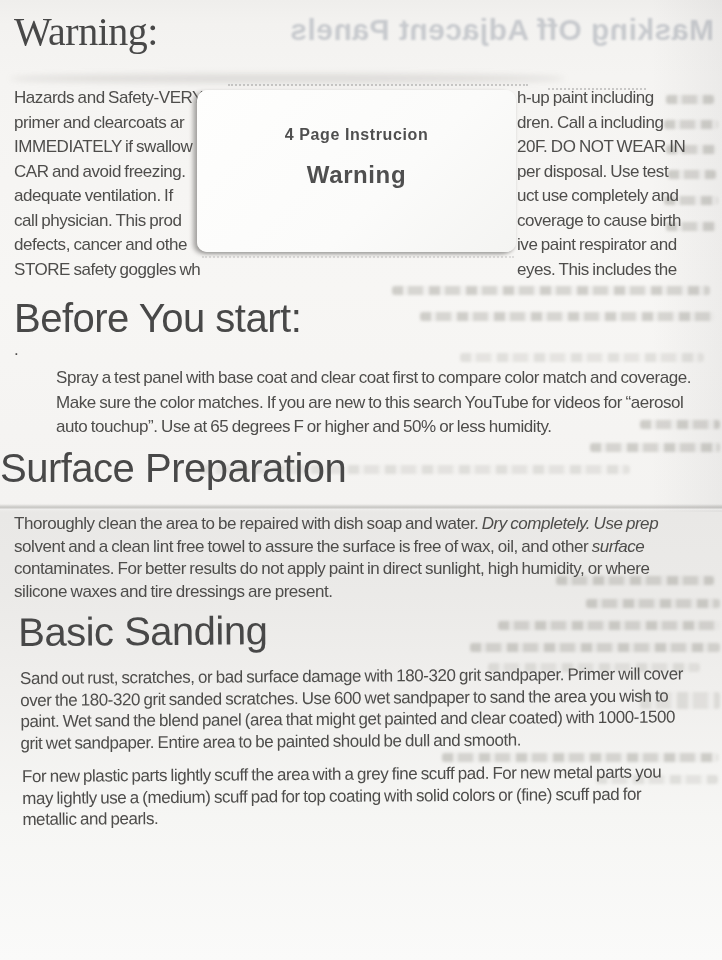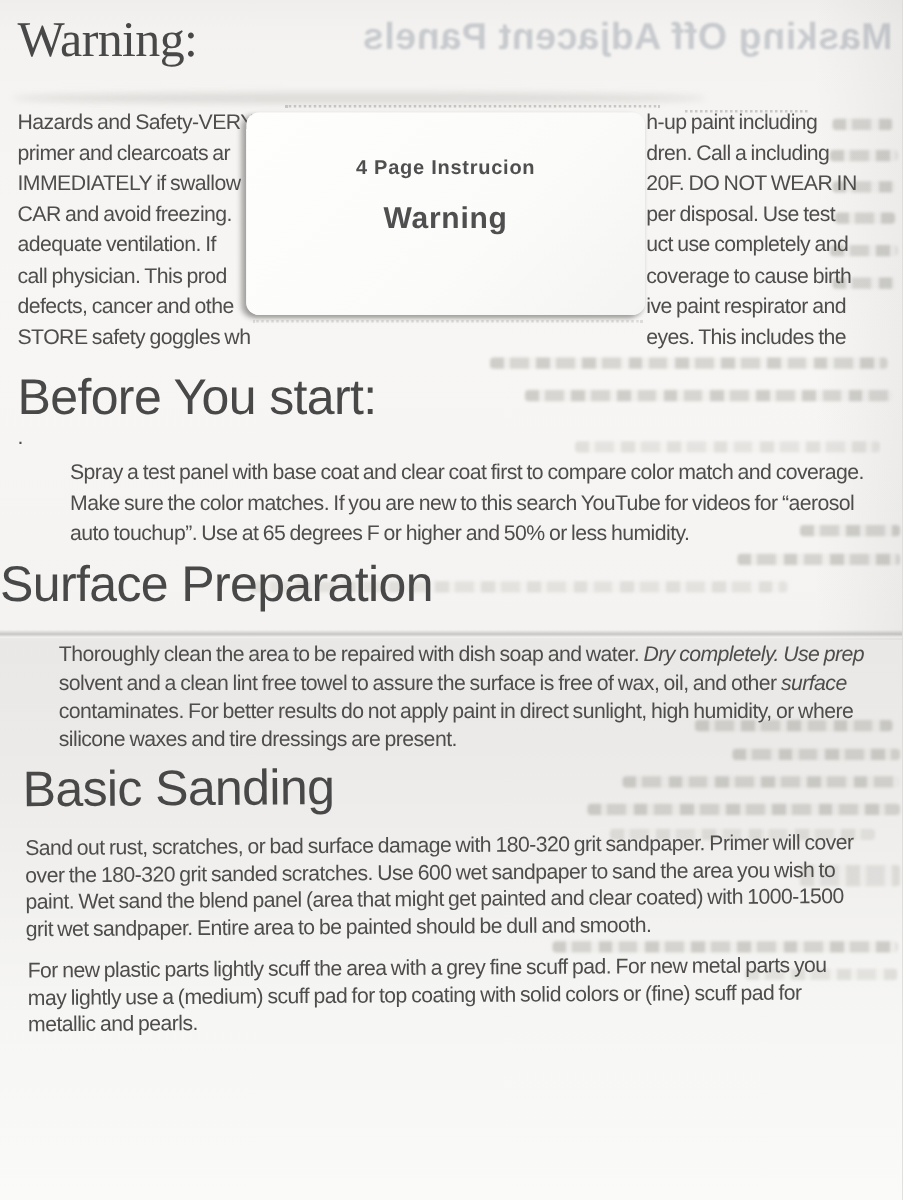--- a/index.html
+++ b/index.html
@@ -39,21 +39,21 @@
     color:#4e4d4b; white-space:pre-line; }
   
   #warning-lines { position:absolute; left:14px; top:86px; width:700px;
     font-size:17px; letter-spacing:-0.45px; word-spacing:-0.8px; color:#4e4d4b; }
   .split-line { position:relative; height:24.5px; line-height:24.5px; }
   .split-left { position:absolute; left:0; white-space:nowrap; }
   .split-right { position:absolute; left:503px; white-space:nowrap; }
   
   #surface-lines { position:absolute; left:14px; top:513px; width:700px;
     font-size:17px; letter-spacing:-0.45px; word-spacing:-0.8px; color:#4e4d4b; }
-  .surf-line { height:22.5px; line-height:22.5px; white-space:nowrap;margin-left:33px; }
+  .surf-line { height:22.5px; line-height:22.5px; white-space:nowrap; }
   .surf-line em { font-style:italic; }
   
   .sticker { position:absolute; left:197px; top:90px; width:319px; height:162px;
     background:linear-gradient(135deg, #fefefd 0%, #fbfbfa 60%, #f4f4f2 100%);
     border-radius:10px; text-align:center;
     box-shadow:-4px 2px 4px rgba(82,80,77,0.45), 0 2px 3px rgba(0,0,0,0.12); }
   .sticker-line1 { margin-top:36px; font-size:16px; font-weight:700; letter-spacing:0.6px; color:#4f4f4f; }
   .sticker-line2 { margin-top:17px; font-size:24px; font-weight:700; letter-spacing:0.6px; color:#4f4f4f; }
   .perf { position:absolute; height:0; border-top:2px dotted rgba(110,110,110,0.32); }
   .stray-dot { position:absolute; left:14px; top:340px; font-size:17px; color:#4e4d4b; }

